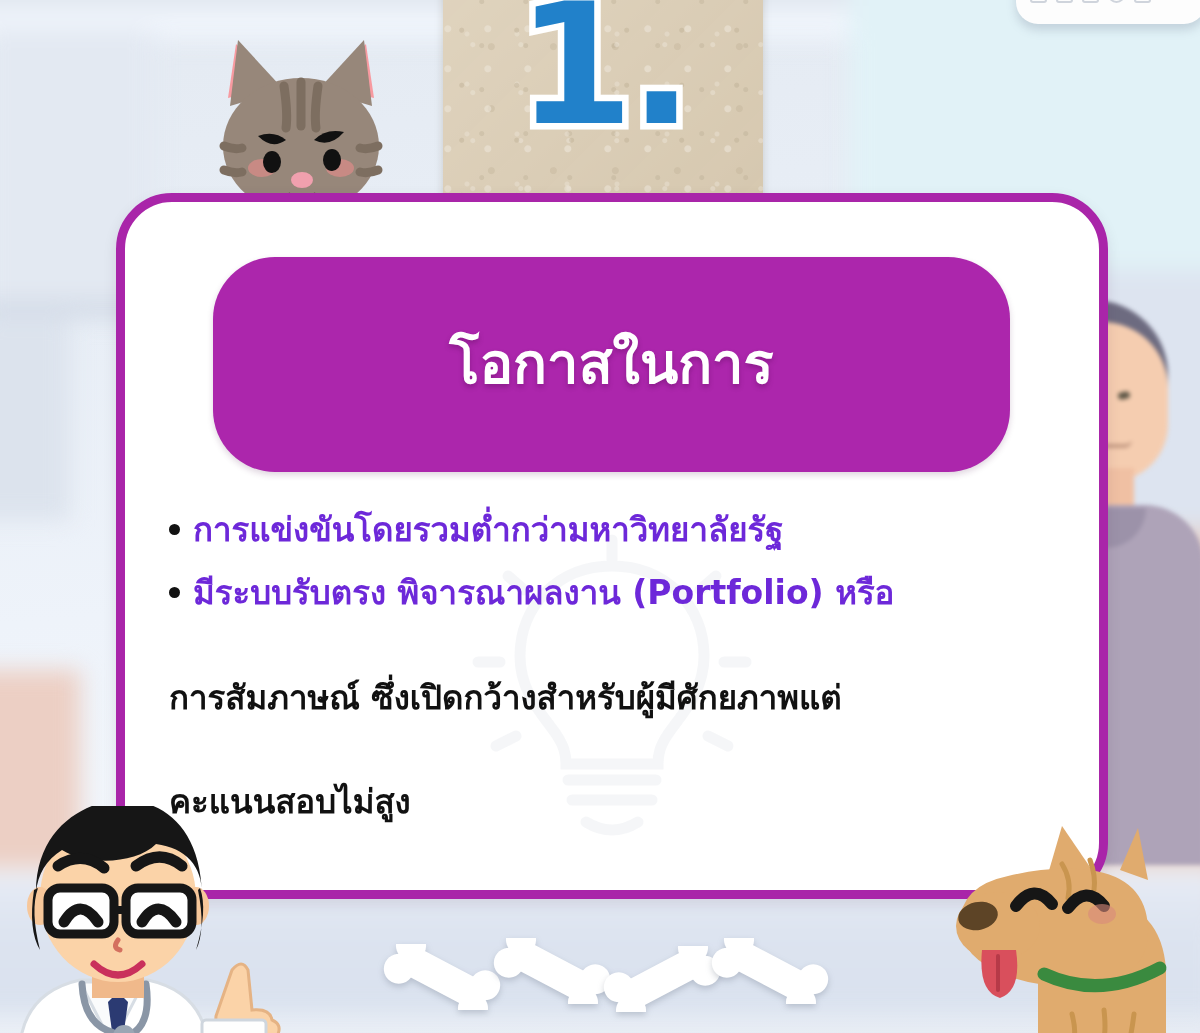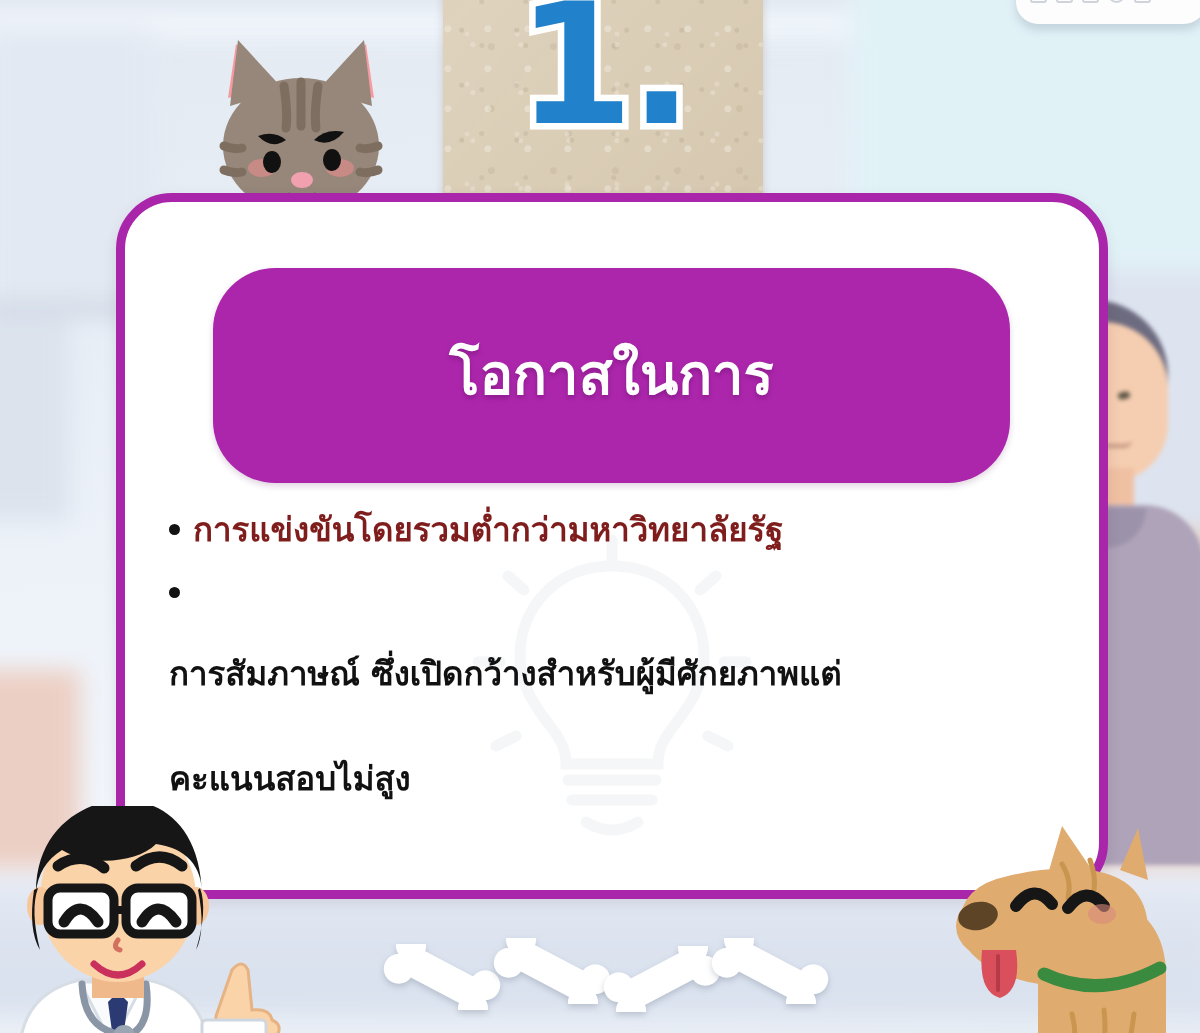--- a/index.html
+++ b/index.html
@@ -91,42 +91,42 @@
     position:absolute; left:116px; top:193px; width:992px; height:706px;
     background:#fff; border:9px solid #a925a9; border-radius:56px;
     box-shadow:0 5px 14px rgba(60,20,60,.10);
     overflow:hidden; z-index:3;
   }
   .bulb {
     position:absolute; left:50%; top:330px; transform:translateX(-50%);
     width:300px; height:330px; opacity:.30; z-index:0;
   }
   .title-badge {
-    position:absolute; left:88px; top:66px; width:797px; height:215px;
+    position:absolute; left:88px; top:55px; width:797px; height:215px;
     background:#ac26ac; border-radius:62px; z-index:2;
     display:flex; flex-direction:column; align-items:center; justify-content:center;
     box-shadow:0 3px 6px rgba(80,20,80,.18);
   }
   .title-line {
     font-family:"DejaVu Sans","Liberation Sans",sans-serif;
     font-size:56px; font-weight:700; color:#fff; line-height:1.22;
     text-shadow:0 3px 5px rgba(80,10,80,.35);
     white-space:nowrap;
   }
   .body-list {
     position:absolute; left:44px; top:300px; width:908px; z-index:2;
   }
   .bullet-row { display:flex; align-items:flex-start; margin-bottom:6px; }
   .bullet-dot {
     flex:0 0 auto; width:11px; height:11px; border-radius:50%;
     background:#121212; margin:22px 13px 0 0;
   }
   .bullet-text {
     font-family:"DejaVu Sans","Liberation Sans",sans-serif;
-    font-size:33px; font-weight:700; color:#7f1d1d; line-height:1.72;
+    font-size:33px; font-weight:700; color:#6d28d9; line-height:1.72;
   }
   .cont-text {
     font-family:"DejaVu Sans","Liberation Sans",sans-serif;
     font-size:33px; font-weight:700; color:#111; line-height:1.72;
     padding-left:0;
     margin-top:48px;
   }
 
   
   .bones { position:absolute; left:390px; top:938px; width:430px; height:80px; z-index:4; }
@@ -252,20 +252,21 @@
 
     <div class="body-list">
 
       <div class="bullet-row">
         <span class="bullet-dot"></span>
         <span class="bullet-text">การแข่งขันโดยรวมต่ำกว่ามหาวิทยาลัยรัฐ</span>
       </div>
 
       <div class="bullet-row">
         <span class="bullet-dot"></span>
+        <span class="bullet-text">มีระบบรับตรง พิจารณาผลงาน (Portfolio) หรือ</span>
       </div>
       <div class="cont-text">การสัมภาษณ์ ซึ่งเปิดกว้างสำหรับผู้มีศักยภาพแต่</div>
       <div class="cont-text">คะแนนสอบไม่สูง</div>
 
     </div>
   </div>
 
   <div class="bones">
     <svg class="bone" style="left:-8px;  top:6px;" width="120" height="66" viewBox="0 0 120 66">
       <g fill="#fff" transform="rotate(28 60 33)">

